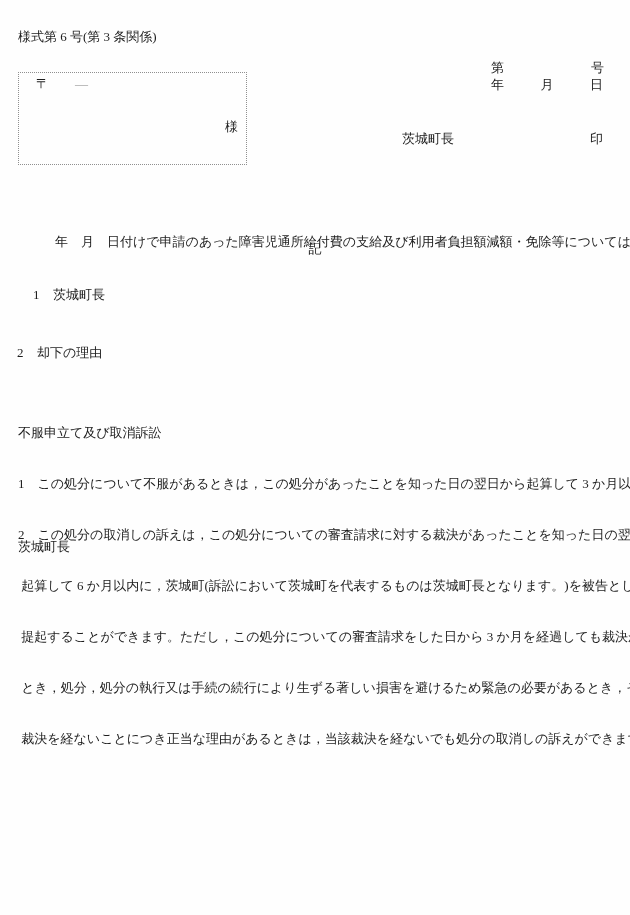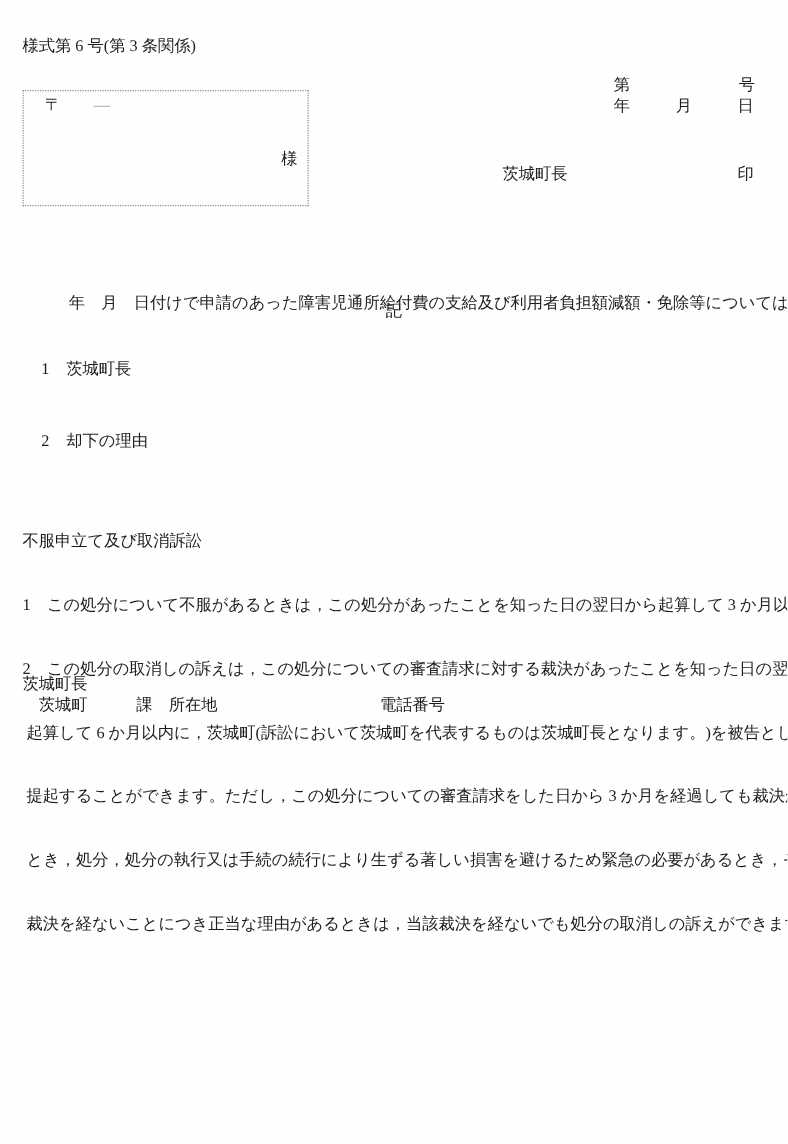--- a/index.html
+++ b/index.html
@@ -74,21 +74,21 @@
   }
 
   .record-mark {
     left: 0; top: 240px;
     width: 630px;
     text-align: center;
   }
 
   .section-item { white-space: pre; }
   .sec-1 { left: 20px; top: 270px; }
-  .sec-2 { left: 20px; top: 328px; }
+  .sec-2 { left: 4px; top: 328px; }
   .sec-num { display: inline-block; width: 20px; }
 
   .appeal-block {
     left: 18px; top: 390px;
     width: 600px;
     line-height: 17px;
   }
 
   .contact-heading { left: 18px; top: 538px; }
   .contact-line { left: 18px; top: 555px; }
@@ -140,15 +140,14 @@
     <div class="line">不服申立て及び取消訴訟</div>
     <div class="line">1　この処分について不服があるときは，この処分があったことを知った日の翌日から起算して 3 か月以内に茨</div>
     <div class="line">2　この処分の取消しの訴えは，この処分についての審査請求に対する裁決があったことを知った日の翌日から</div>
     <div class="line"> 起算して 6 か月以内に，茨城町(訴訟において茨城町を代表するものは茨城町長となります。)を被告として，</div>
     <div class="line"> 提起することができます。ただし，この処分についての審査請求をした日から 3 か月を経過しても裁決がない</div>
     <div class="line"> とき，処分，処分の執行又は手続の続行により生ずる著しい損害を避けるため緊急の必要があるとき，その他</div>
     <div class="line"> 裁決を経ないことにつき正当な理由があるときは，当該裁決を経ないでも処分の取消しの訴えができます。</div>
   </div>
 
   <div class="abs contact-heading">茨城町長</div>
-  <div class="abs contact-line">　茨城町　　　課　所在地　　　　　　　　　　電話番号</div>
 
 </div>
 
 </body></html>

